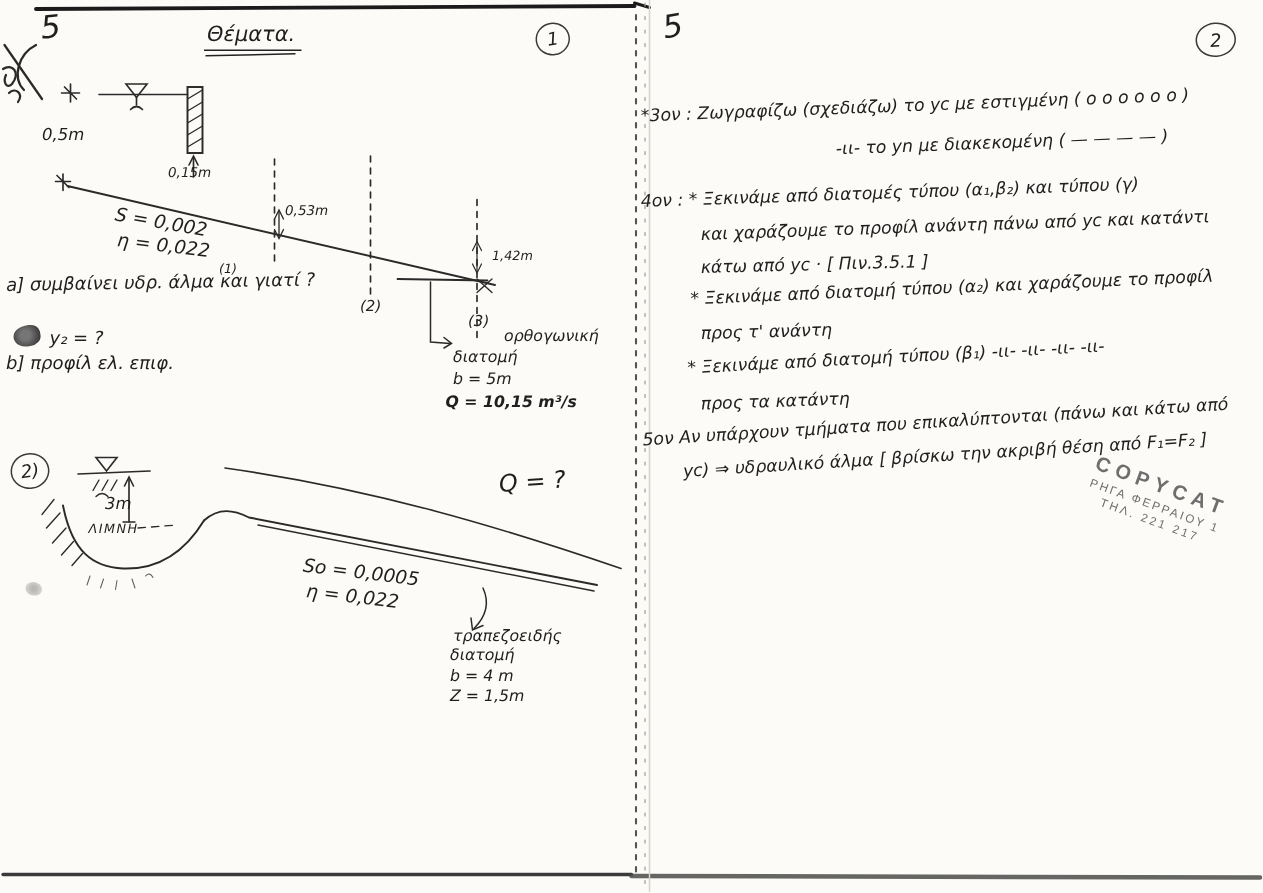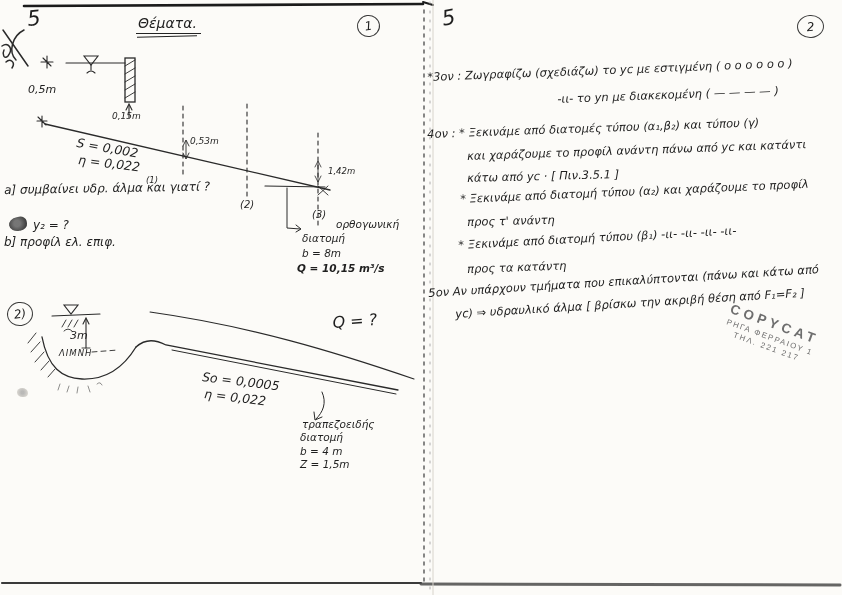--- a/index.html
+++ b/index.html
@@ -155,21 +155,21 @@
   <div class="hw" style="left:4px;top:184px;font-size:12px;transform:rotate(-1deg);">a] συμβαίνει υδρ. άλμα και γιατί ?</div>
 
   <div class="hw" style="left:4px;top:202px;font-size:12px;margin-top:34px;">b] προφίλ ελ. επιφ.</div>
 
   <div class="blob"></div>
 
   <div class="hw" style="left:33px;top:219px;font-size:12px;">y₂ = ?</div>
 
   <div class="hw" style="left:304px;top:219px;font-size:10.5px;margin-left:32px;">ορθογωνική</div>
   <div class="hw" style="left:302px;top:233px;font-size:10.5px;">διατομή</div>
-  <div class="hw" style="left:302px;top:248px;font-size:10.5px;">b = 8m</div>
+  <div class="hw" style="left:302px;top:248px;font-size:10.5px;">b = 5m</div>
   <div class="hw" style="left:297px;top:263px;font-size:10.5px;font-weight:bold;">Q = 10,15 m³/s</div>
 
   <div class="circ" style="left:7px;top:302px;width:24px;height:22px;font-size:12px;">2)</div>
 
   <div class="hw" style="left:70px;top:330px;font-size:11px;">3m</div>
 
   <div class="hw" style="left:59px;top:349px;font-size:8.5px;letter-spacing:1px;">ΛΙΜΝΗ</div>
 
   <div class="hw" style="left:203px;top:370px;font-size:12.5px;transform:rotate(7deg);">So = 0,0005</div>
 

